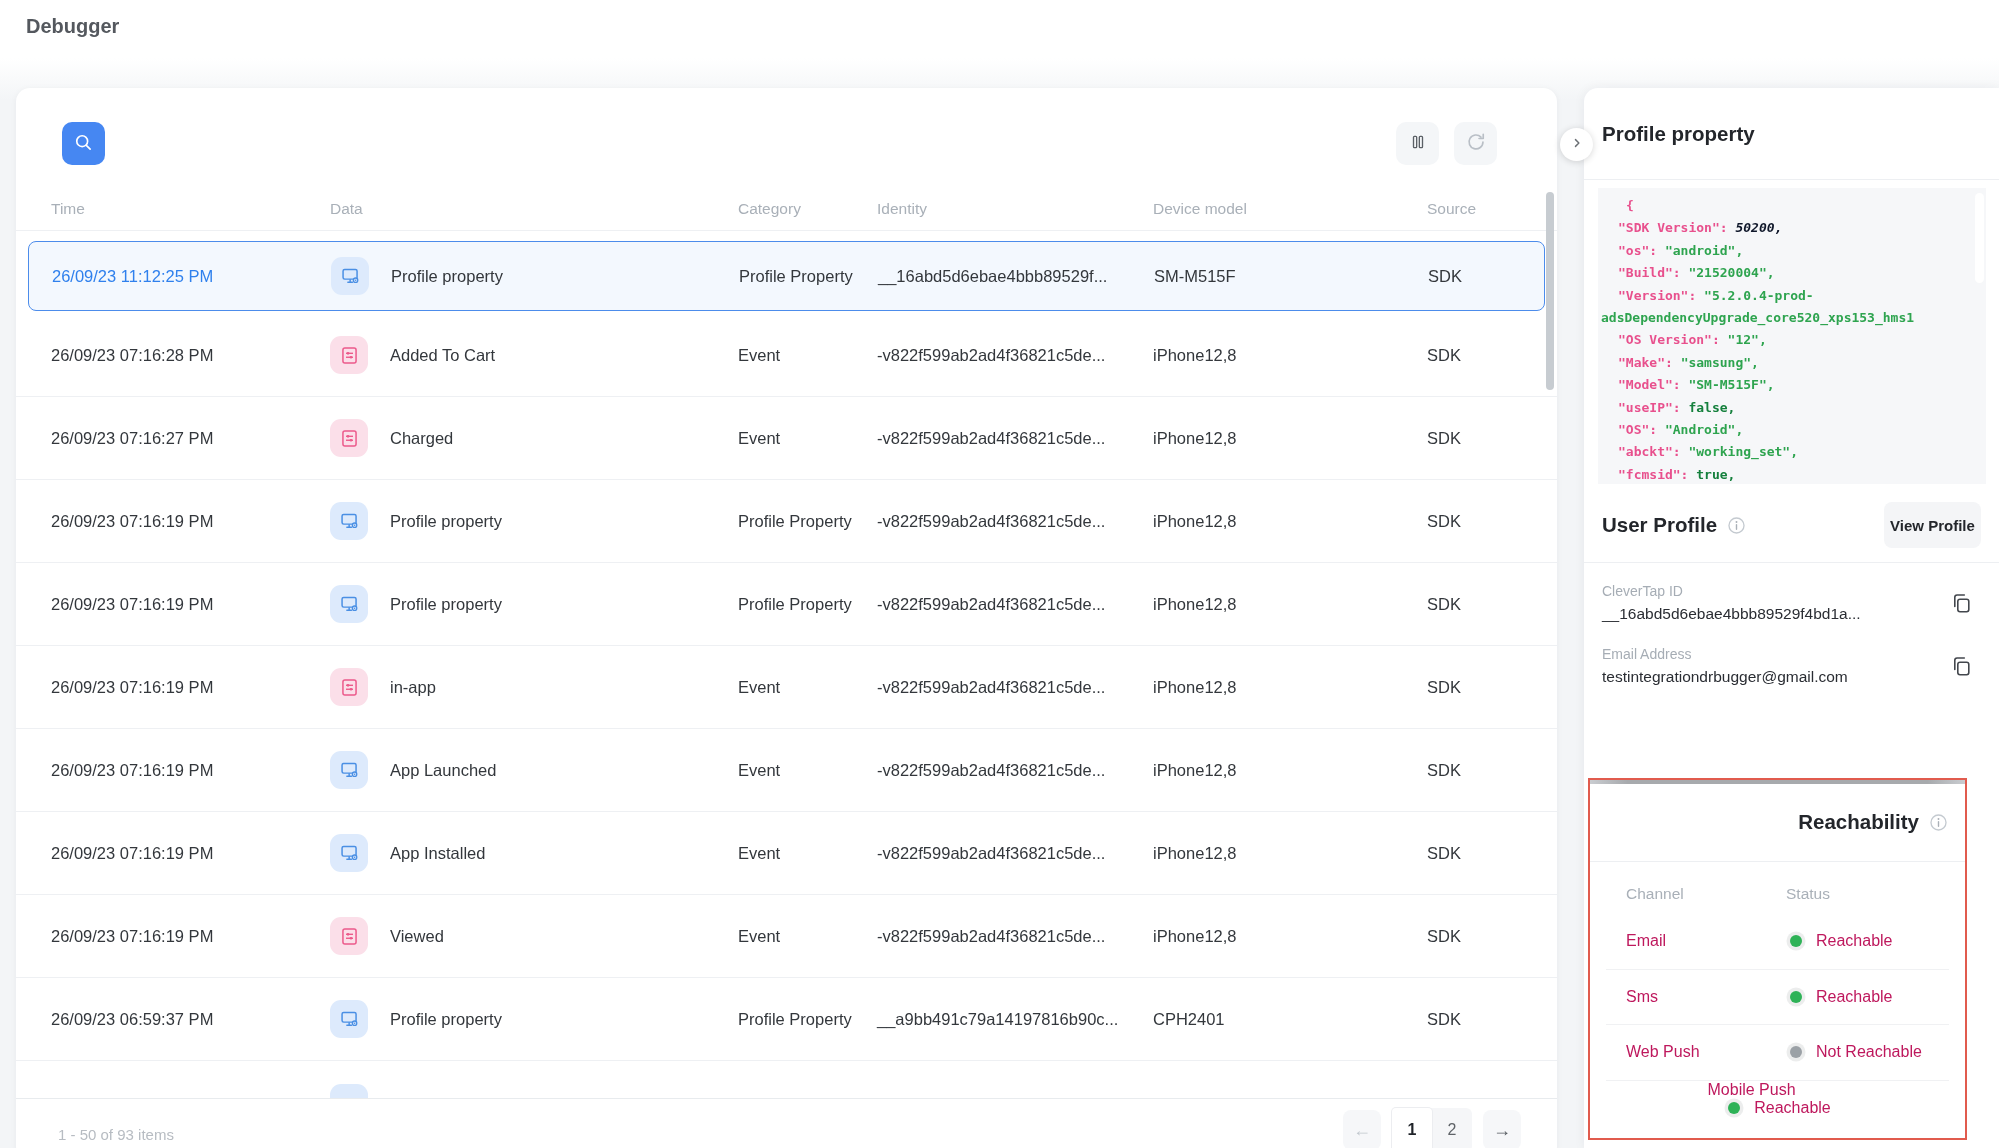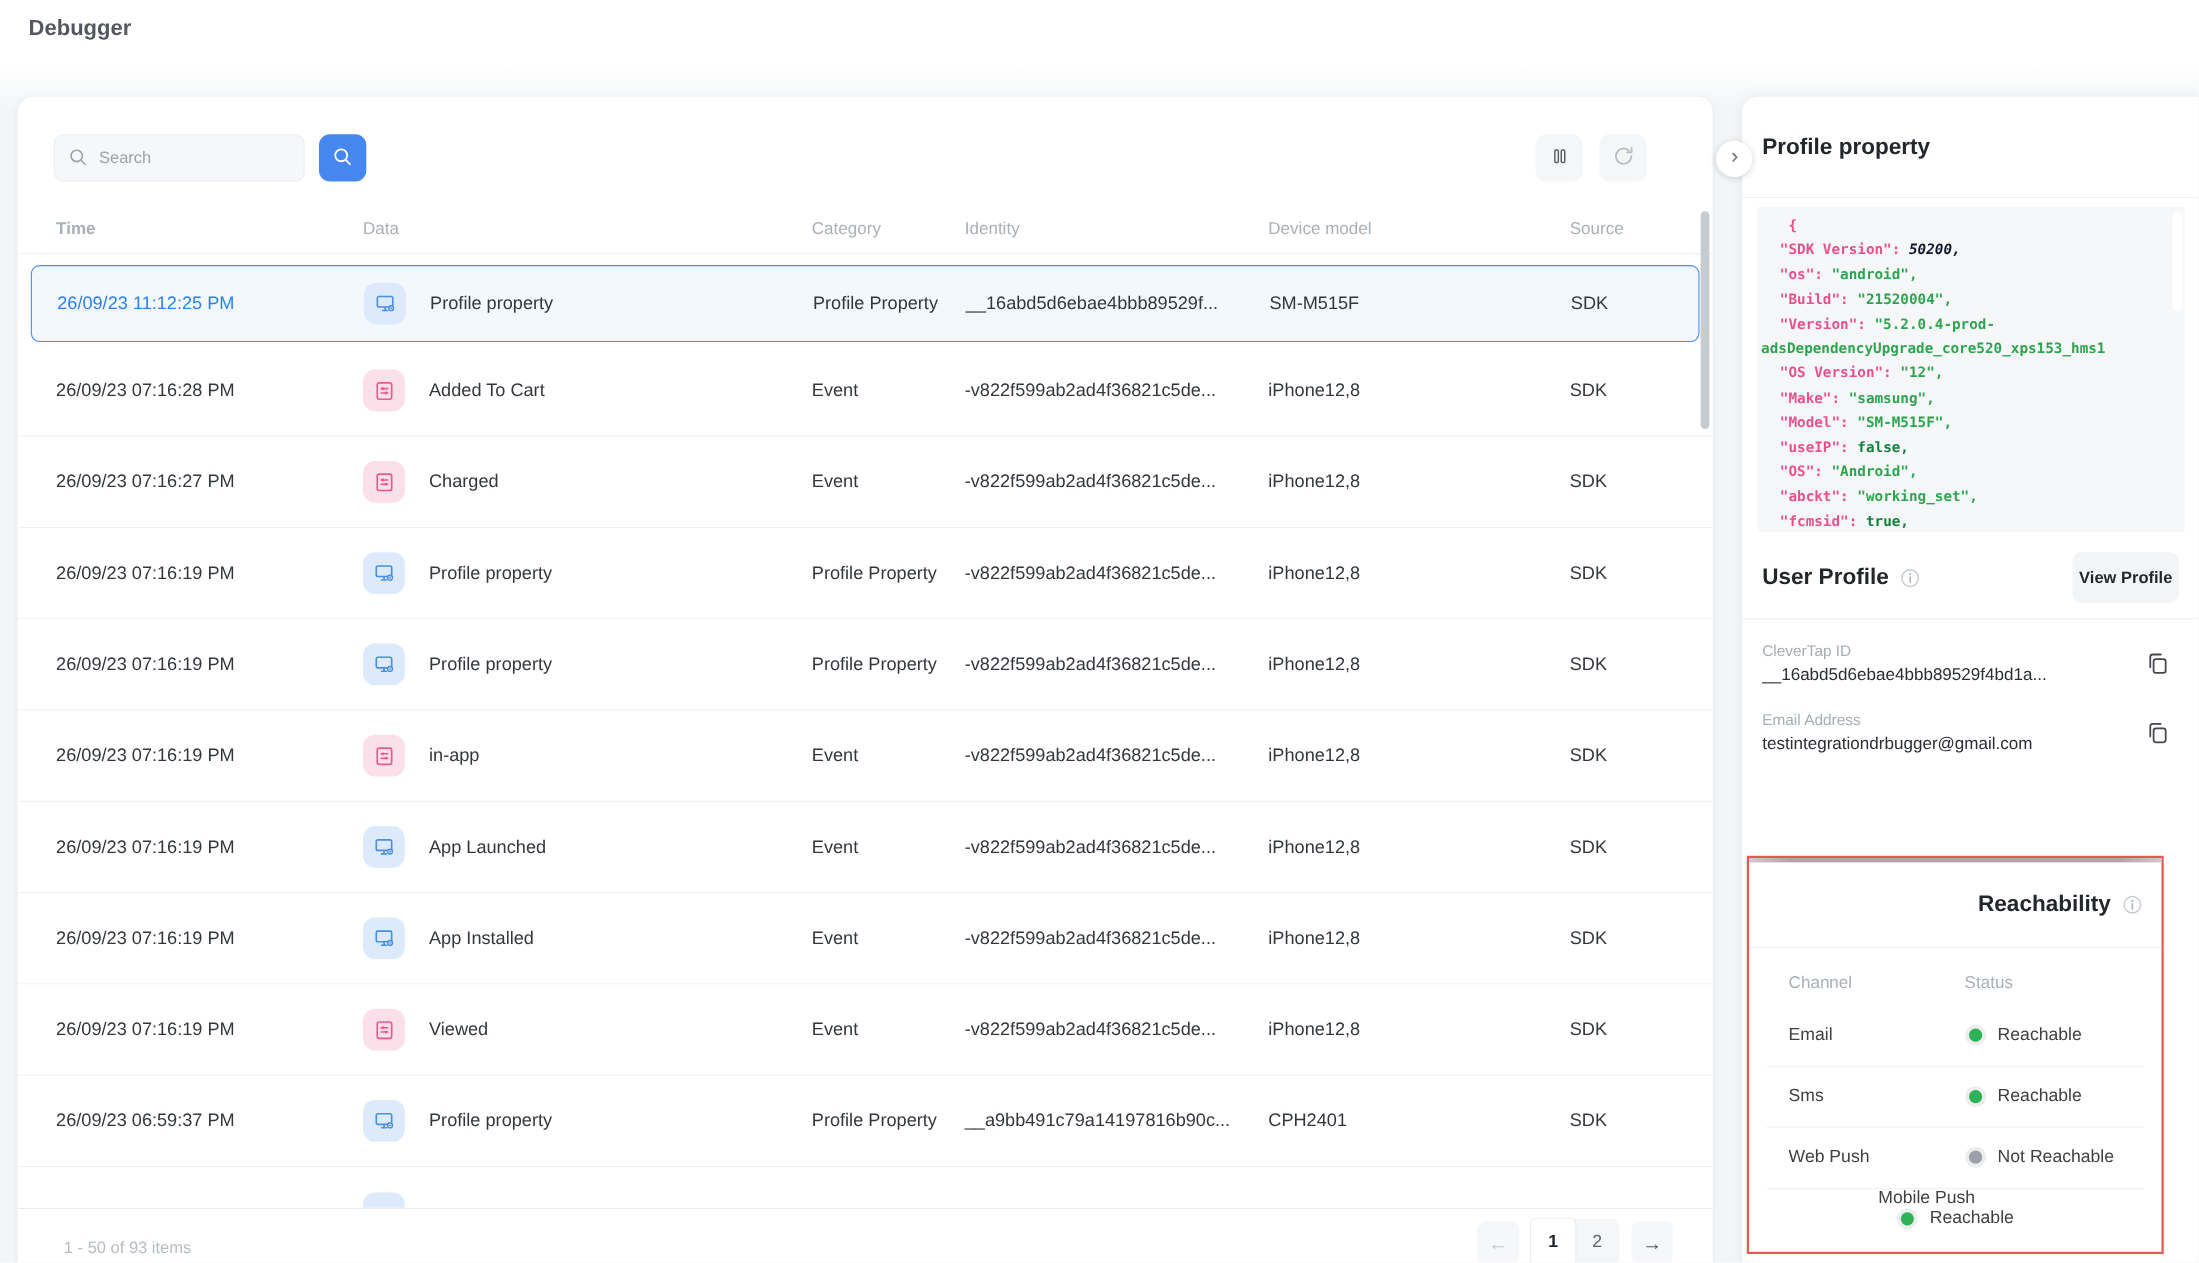--- a/index.html
+++ b/index.html
@@ -20,21 +20,21 @@
   .search-input::placeholder { color:#9aa2ab; }
   .search-input-icon { position:absolute; left:12px; top:11px; width:20px; height:20px; }
   .search-btn { width:43px; height:43px; margin-left:13px; background:#4687f2; border:none; border-radius:10px;
                 display:flex; align-items:center; justify-content:center; cursor:pointer; }
   .toolbar-right { margin-left:auto; display:flex; gap:15px; padding-right:30px; }
   .tool-btn { width:43px; height:43px; background:#f4f6f8; border:none; border-radius:10px;
               display:flex; align-items:center; justify-content:center; cursor:pointer; }
 
   .thead { display:flex; align-items:center; height:44px; margin-top:22px; padding-left:35px;
            color:#a9b0b8; font-size:15.5px; border-bottom:1px solid #eef0f3; }
-  .h-time { width:279px;font-weight:bold; } .h-data { width:408px; } .h-cat { width:139px; }
+  .h-time { width:279px; } .h-data { width:408px; } .h-cat { width:139px; }
   .h-id { width:276px; } .h-dev { width:274px; } .h-src { flex:1; }
 
   .tbody { position:relative; height:868px; overflow:hidden; border-bottom:1px solid #e8ebee; }
   .trow { display:flex; align-items:center; height:83px; padding-left:35px; border-bottom:1px solid #eef0f3;
           font-size:16.5px; color:#33373c; cursor:pointer; background:#fff; }
   .trow.selected { height:70px; margin:10px 12px 3px 12px; padding-left:23px; border:1.5px solid #4c8ceb;
                    border-radius:8px; background:#f3f8fe; }
   .trow.partial { border-bottom:none; }
   .c-time { width:279px; } .c-iconcell { width:60px; } .c-data { width:348px; }
   .c-cat { width:139px; } .c-id { width:276px; } .c-dev { width:274px; } .c-src { flex:1; }
@@ -90,45 +90,36 @@
   .field-value { font-size:15.5px; color:#2a2d33; margin-top:6px; }
   .copy-btn { position:absolute; right:8px; top:8px; width:24px; height:24px; background:none; border:none; cursor:pointer; }
 
   .reach-box { position:absolute; left:4px; top:690px; width:379px; height:362px; border:2px solid #e15b4e;
                background:#fff; }
   .reach-scrollbar { height:4px; background:linear-gradient(90deg,#c9ccd0,#a7aaad 10%,#a7aaad 90%,#c9ccd0); }
   .reach-header { display:flex; align-items:center; margin:24px 16px 0 19px; height:28px;justify-content:flex-end; }
   .reach-div { border-bottom:1px solid #edeff2; margin-top:25px; }
   .reach-table { padding:0 16px; }
   .reach-cols { display:flex; margin-top:22px; height:20px; align-items:center; color:#a9b0b8; font-size:15.5px; }
-  .reach-row { display:flex; align-items:center; height:55.6px; border-bottom:1px solid #f0f1f3; font-size:16px; color:#404040; }
+  .reach-row { display:flex; align-items:center; height:55.6px; border-bottom:1px solid #f0f1f3; font-size:16px; color:#be185d; }
   .reach-row:last-child { border-bottom:none;flex-direction:column; }
   .r-chan { width:180px; padding-left:20px; }
   .r-status { display:flex; align-items:center; gap:14px; padding-left:4px; }
   .dot { width:12px; height:12px; border-radius:50%; box-shadow:0 0 0 3.5px rgba(120,130,125,.14); }
 </style>
 </head>
 <body>
 
 <div class="screen">
 
   <div class="page-title">Debugger</div>
 
   <div class="main-card">
 
     <div class="toolbar">
-      <div class="search-input-wrap">
-        <span class="search-input-icon">
-          <svg viewBox="0 0 24 24" width="20" height="20">
-              <circle cx="10.5" cy="10.5" r="6.2" fill="none" stroke="#9aa2ab" stroke-width="1.8"></circle>
-              <path d="M15.2 15.2 19.6 19.6" stroke="#9aa2ab" stroke-width="1.8" stroke-linecap="round"></path>
-            </svg>
-        </span>
-        <input class="search-input" type="text" placeholder="Search" style="">
-      </div>
       <button class="search-btn">
         <span>
           <svg viewBox="0 0 24 24" width="21" height="21">
               <circle cx="10.5" cy="10.5" r="6.2" fill="none" stroke="#ffffff" stroke-width="1.9"></circle>
               <path d="M15.2 15.2 19.6 19.6" stroke="#ffffff" stroke-width="1.9" stroke-linecap="round"></path>
             </svg>
         </span>
       </button>
       <div class="toolbar-right">
         <button class="tool-btn">

